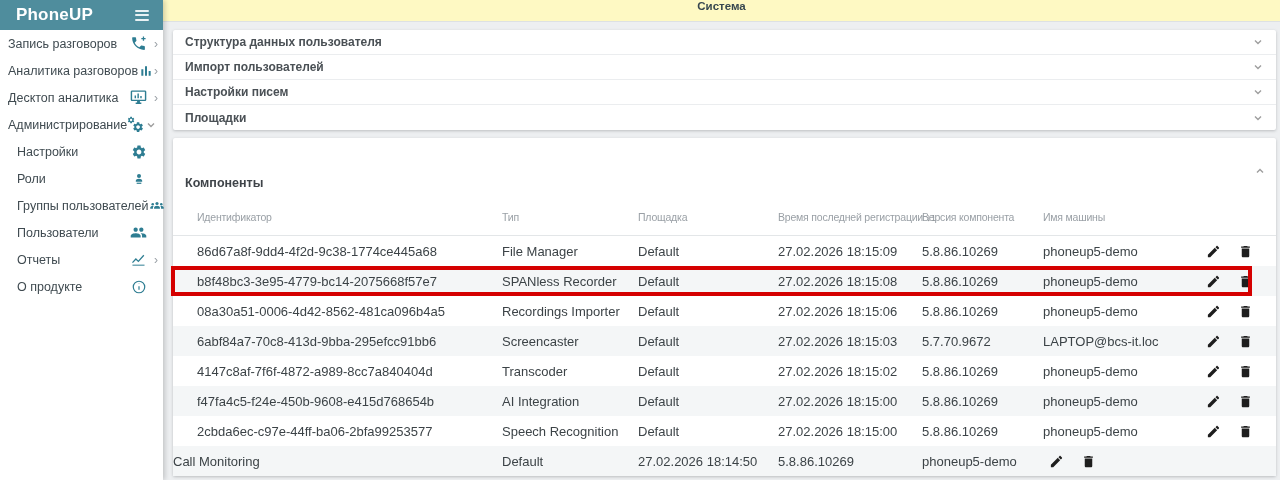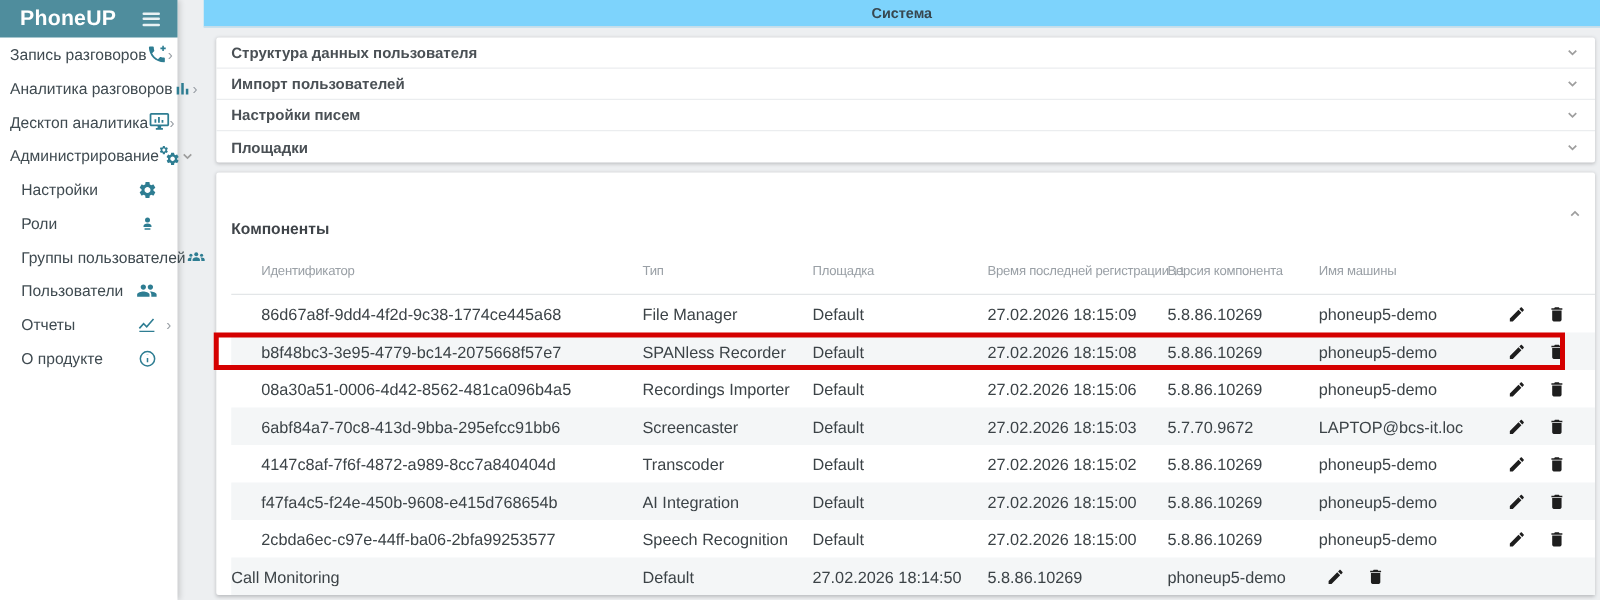--- a/index.html
+++ b/index.html
@@ -6,21 +6,21 @@
   html, body { width: 1280px; height: 480px; overflow: hidden; }
   body {
     position: relative;
     background: #EDEFF1;
     font-family: "Liberation Sans", sans-serif;
     -webkit-font-smoothing: antialiased;
   }
 
   
   .sidebar {
-    position: absolute; left: 0; top: 0; width: 142px; height: 480px;
+    position: absolute; left: 0; top: 0; width: 163px; height: 480px;
     background: #FFFFFF; box-shadow: 2px 0 5px rgba(0,0,0,.18); z-index: 5;
   }
   .side-header {
     height: 30px; background: #4F8D9D;
     display: flex; align-items: center; justify-content: space-between;
     padding: 0 14px 0 16px;
   }
   .logo { color: #FFFFFF; font-weight: bold; font-size: 17px; letter-spacing: .2px; }
   .burger { width: 14px; display: flex; flex-direction: column; gap: 2.5px; cursor: pointer; }
   .burger span { height: 2px; background: #E9F2F4; border-radius: 1px; }
@@ -29,22 +29,22 @@
   .side-item.sub { padding-left: 17px; }
   .side-label { flex: 1; font-size: 12.5px; color: #3F4A50; white-space: nowrap; }
   .icon { display: inline-flex; align-items: center; justify-content: center; }
   .icon svg { display: block; }
   .side-item .icon { width: 19px; height: 19px; }
   .side-chev { width: 10px; text-align: right; color: #9AA0A6; font-size: 12px; line-height: 1; }
 
   
   .main { position: absolute; left: 163px; top: 0; width: 1117px; height: 480px; }
   .topbar {
-    height: 22px; background: #7dd3fc; border-bottom: 1px solid #DDE1E3;
-    display: flex; align-items: center; justify-content: center;
+    height: 22px; background: #fef9c3; border-bottom: 1px solid #DDE1E3;
+    display: flex; justify-content: center;
     font-size: 11.5px; font-weight: bold; color: #37474F;
   }
   .card {
     background: #FFFFFF; margin: 8px 4px 0 10px;
     box-shadow: 0 1px 3px rgba(60,64,67,.28); border-radius: 2px;
   }
   .acc-row {
     height: 25px; display: flex; align-items: center;
     padding: 0 12px 0 12px; border-bottom: 1px solid #EBEDEF; cursor: pointer;
   }
@@ -52,21 +52,20 @@
   .acc-label { flex: 1; font-size: 12px; font-weight: bold; color: #4A5055; }
 
   
   .comp-title-row { display: flex; align-items: center; padding: 14px 10px 8px 12px; cursor: pointer; }
   .comp-title { flex: 1; font-size: 12.5px; font-weight: bold; color: #3F4449; margin-top: 24px; }
 
   .grid {
     display: grid;
     grid-template-columns: 329px 136px 140px 144px 121px 1fr 76px;
     align-items: center;
-    margin-left: 12px;
   }
   .thead { height: 38px; border-bottom: 1px solid #E3E6E8; }
   .th {
     font-size: 10.5px; color: #9AA0A6; letter-spacing: -0.2px; white-space: nowrap; cursor: pointer;
   }
   .th.first, .td.first { padding-left: 24px; }
   .sort-badge { color: #8A8F94; font-size: 10.5px; margin-left: 3px; }
   .sort-badge .num { font-size: 9px; }
   .trow { height: 30px; font-size: 13px; color: #3C4347; }
   .trow.alt { background: #F4F6F7; }

